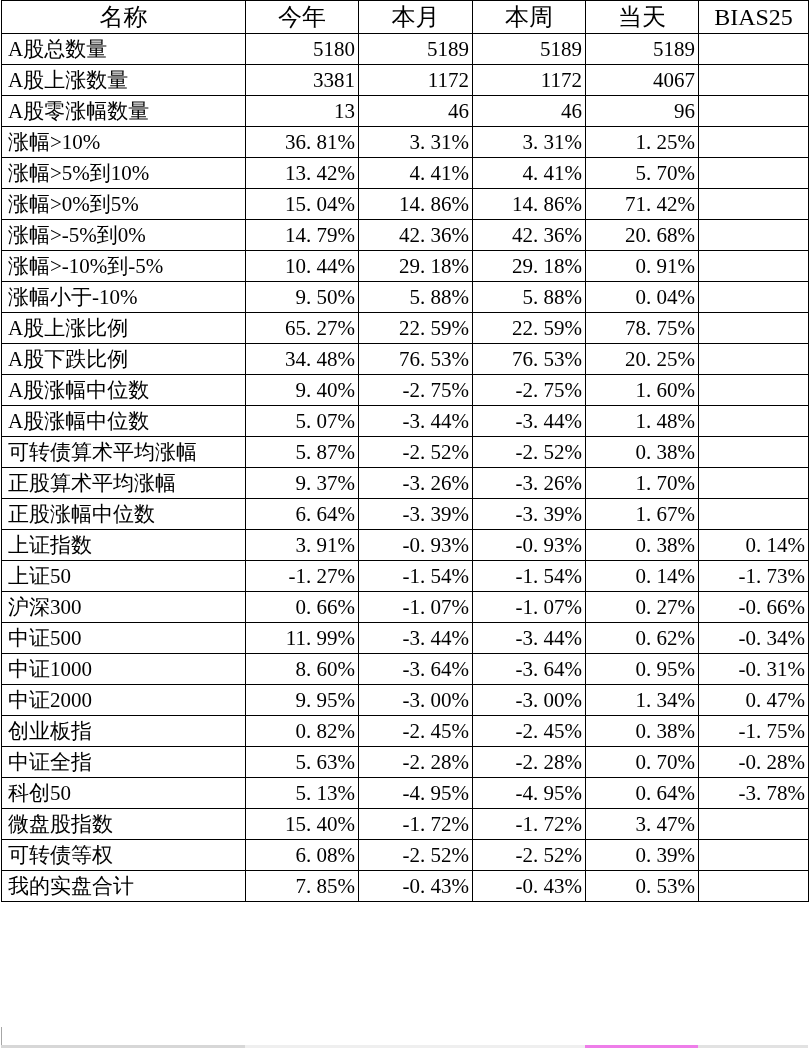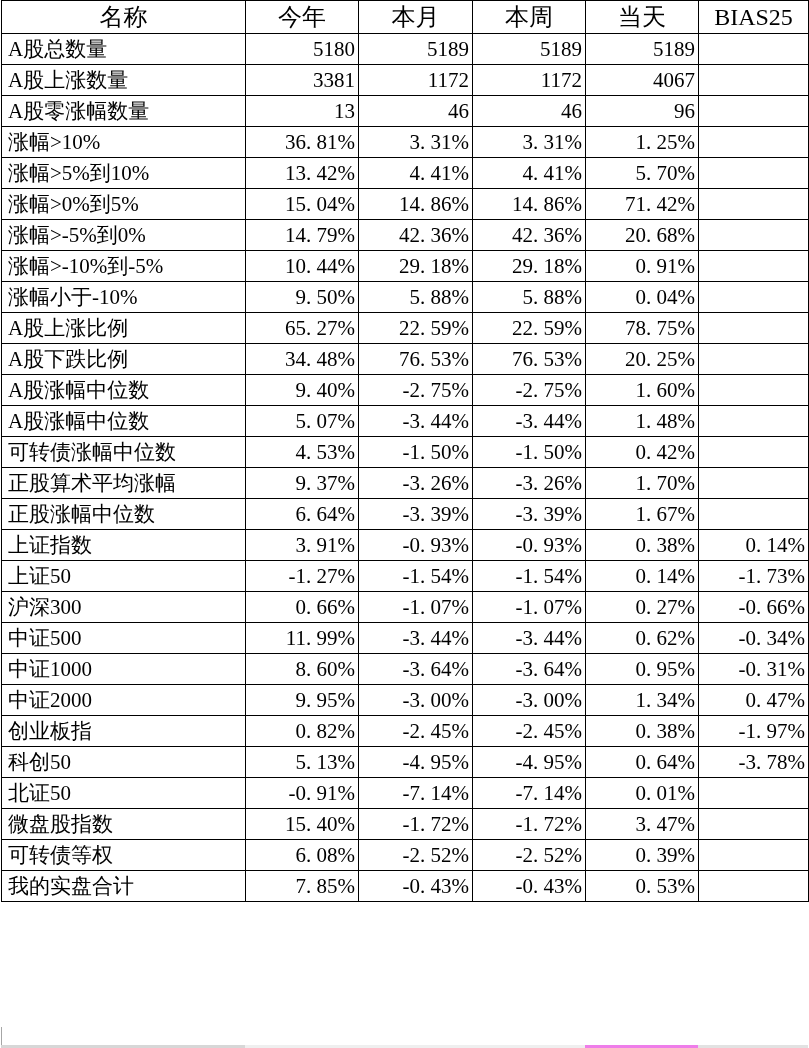--- a/index.html
+++ b/index.html
@@ -190,25 +190,25 @@
         </tr>
         <tr>
           <td class="label">A股涨幅中位数</td>
           <td class="num">5. 07%</td>
           <td class="num">-3. 44%</td>
           <td class="num">-3. 44%</td>
           <td class="num">1. 48%</td>
           <td class="num"></td>
         </tr>
         <tr>
-          <td class="label">可转债涨幅中位数</td>
-          <td class="num">4. 53%</td>
-          <td class="num">-1. 50%</td>
-          <td class="num">-1. 50%</td>
-          <td class="num">0. 42%</td>
+          <td class="label">可转债算术平均涨幅</td>
+          <td class="num">5. 87%</td>
+          <td class="num">-2. 52%</td>
+          <td class="num">-2. 52%</td>
+          <td class="num">0. 38%</td>
           <td class="num"></td>
         </tr>
         <tr>
           <td class="label">正股算术平均涨幅</td>
           <td class="num">9. 37%</td>
           <td class="num">-3. 26%</td>
           <td class="num">-3. 26%</td>
           <td class="num">1. 70%</td>
           <td class="num"></td>
         </tr>
@@ -267,37 +267,37 @@
           <td class="num">-3. 00%</td>
           <td class="num">1. 34%</td>
           <td class="num">0. 47%</td>
         </tr>
         <tr>
           <td class="label">创业板指</td>
           <td class="num">0. 82%</td>
           <td class="num">-2. 45%</td>
           <td class="num">-2. 45%</td>
           <td class="num">0. 38%</td>
-          <td class="num">-1. 97%</td>
+          <td class="num">-1. 75%</td>
+        </tr>
+        <tr>
+          <td class="label">中证全指</td>
+          <td class="num">5. 63%</td>
+          <td class="num">-2. 28%</td>
+          <td class="num">-2. 28%</td>
+          <td class="num">0. 70%</td>
+          <td class="num">-0. 28%</td>
         </tr>
         <tr>
           <td class="label">科创50</td>
           <td class="num">5. 13%</td>
           <td class="num">-4. 95%</td>
           <td class="num">-4. 95%</td>
           <td class="num">0. 64%</td>
           <td class="num">-3. 78%</td>
-        </tr>
-        <tr>
-          <td class="label">北证50</td>
-          <td class="num">-0. 91%</td>
-          <td class="num">-7. 14%</td>
-          <td class="num">-7. 14%</td>
-          <td class="num">0. 01%</td>
-          <td class="num"></td>
         </tr>
         <tr>
           <td class="label">微盘股指数</td>
           <td class="num">15. 40%</td>
           <td class="num">-1. 72%</td>
           <td class="num">-1. 72%</td>
           <td class="num">3. 47%</td>
           <td class="num"></td>
         </tr>
         <tr>

